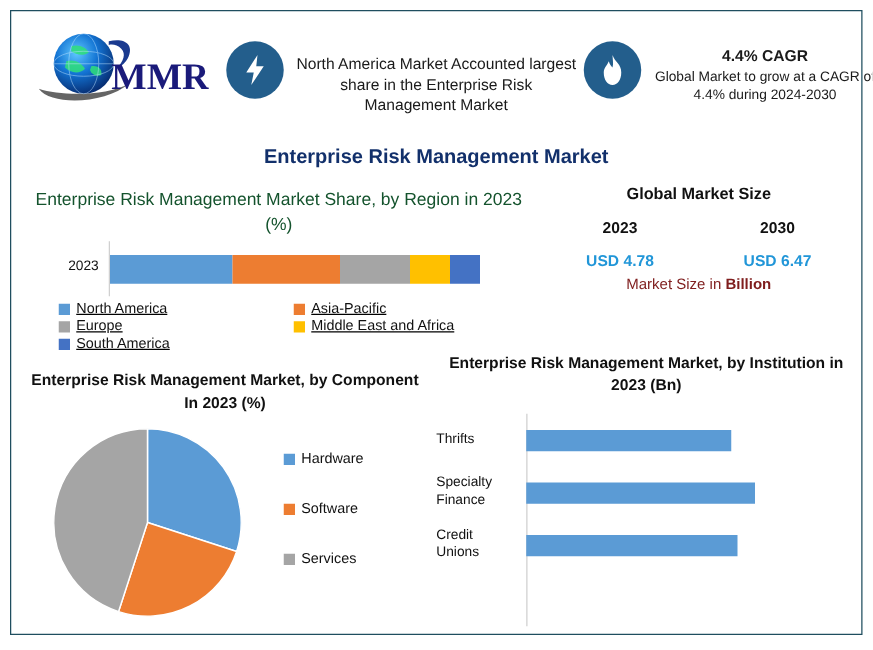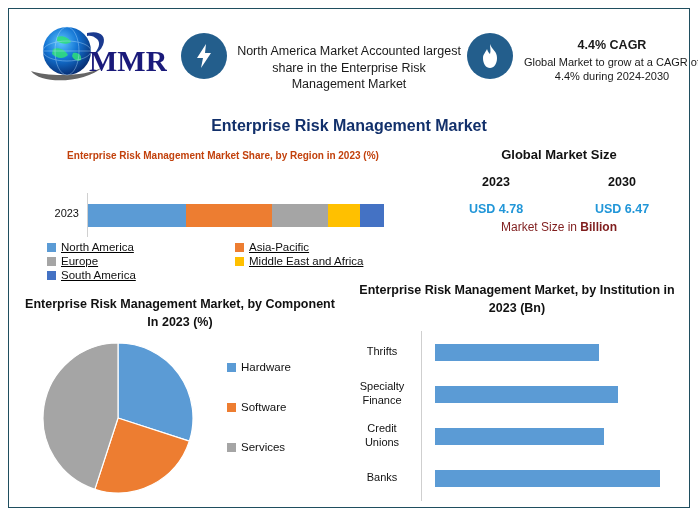--- a/index.html
+++ b/index.html
@@ -101,23 +101,23 @@
   
   .panel-region {
     position: absolute;
     left: 14px;
     top: 140px;
     width: 400px;
     height: 140px;
   }
   .chart-title {
     text-align: center;
-    font-size: 10px;
-    font-weight: bold;
-    color: #c2410c;
+    font-size: 14px;
+    font-weight: normal;
+    color: #14532d;
     line-height: 1.45;
   }
   .stack-area {
     position: absolute;
     left: 0;
     top: 44px;
     width: 400px;
     height: 44px;
   }
   .cat-label-2023 {
@@ -276,22 +276,22 @@
   .inst-row {
     position: absolute;
     left: 0;
     width: 336px;
     height: 42px;
     display: flex;
     align-items: center;
   }
   .inst-label {
     width: 66px;
-    text-align: center;
-    padding-right: 20px;
+    text-align: left;
+    padding-right: 6px;
     font-size: 11px;
     color: #111;
     line-height: 1.25;
   }
   .inst-bar {
     height: 17px;
     background: #5b9bd5;
   }
 </style>
 </head>
@@ -454,21 +454,17 @@
         <div class="inst-row" style="top:42px;">
           <div class="inst-label">Specialty Finance</div>
           <div class="inst-bar" style="width:183px;"></div>
         </div>
 
         <div class="inst-row" style="top:84px;">
           <div class="inst-label">Credit Unions</div>
           <div class="inst-bar" style="width:169px;"></div>
         </div>
 
-        <div class="inst-row" style="top:126px;">
-          <div class="inst-label">Banks</div>
-          <div class="inst-bar" style="width:225px;"></div>
-        </div>
       </div>
     </div>
 
   </div>
 </div>
 
 </body></html>

